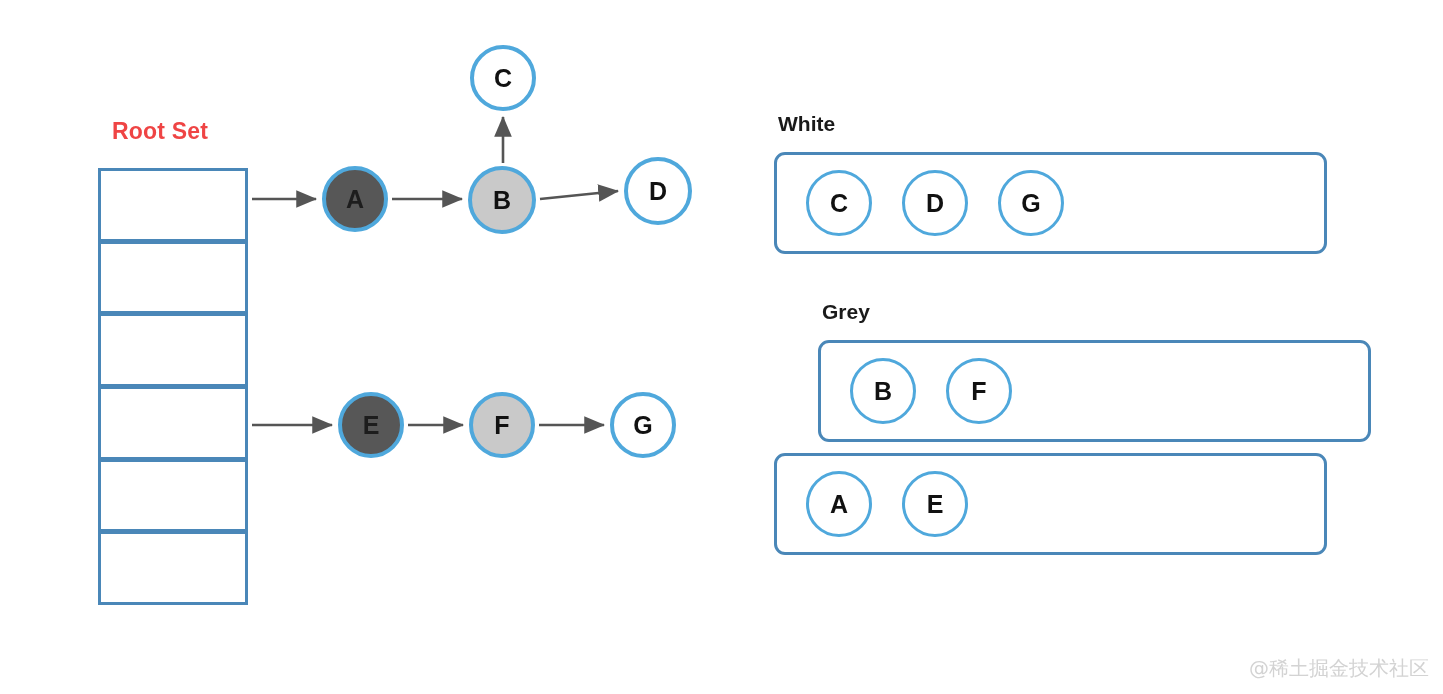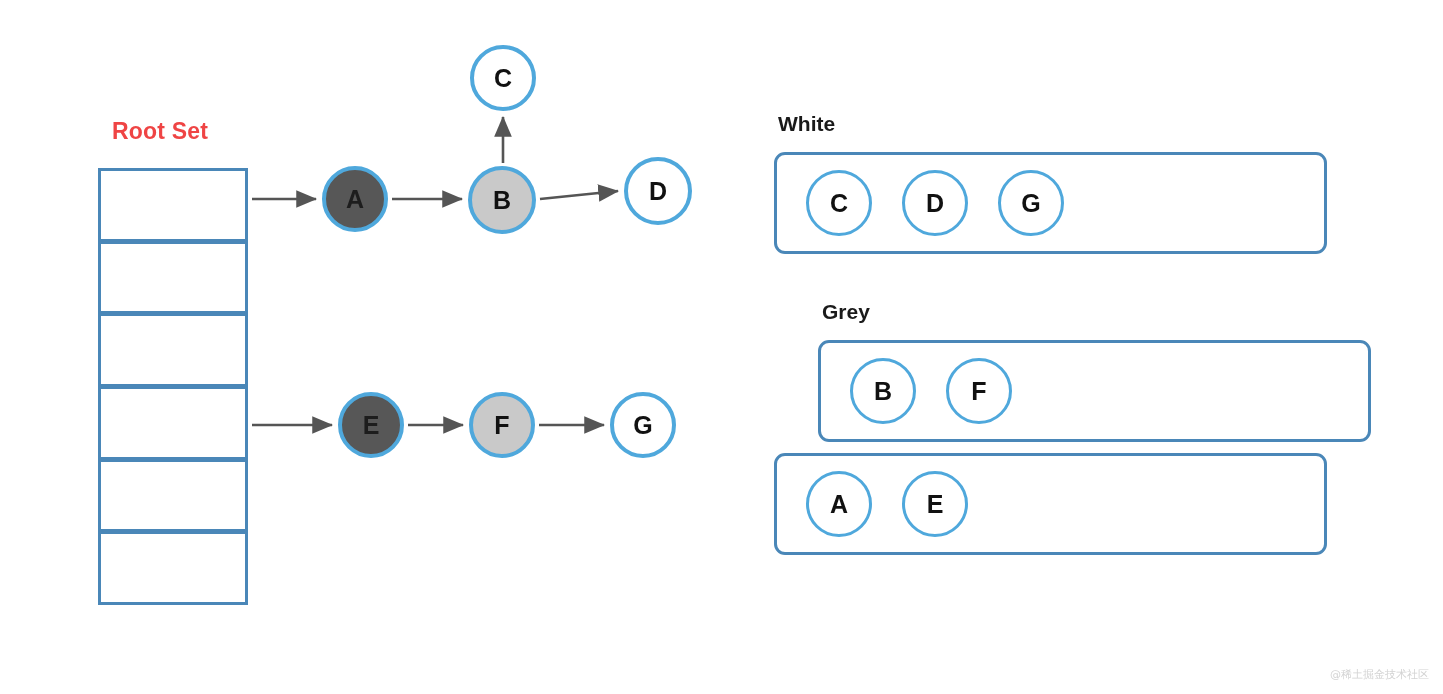--- a/index.html
+++ b/index.html
@@ -114,21 +114,21 @@
     color: #111111;
     margin-right: 30px;
     flex: 0 0 auto;
   }
 
   
   #watermark {
     position: absolute;
     right: 14px;
     bottom: 12px;
-    font-size: 11px;
+    font-size: 20px;
     color: #d3d3d3;
     white-space: nowrap;
     font-family: "DejaVu Sans", sans-serif;
   }
 </style>
 </head>
 <body>
 
 <div id="canvas">
 

